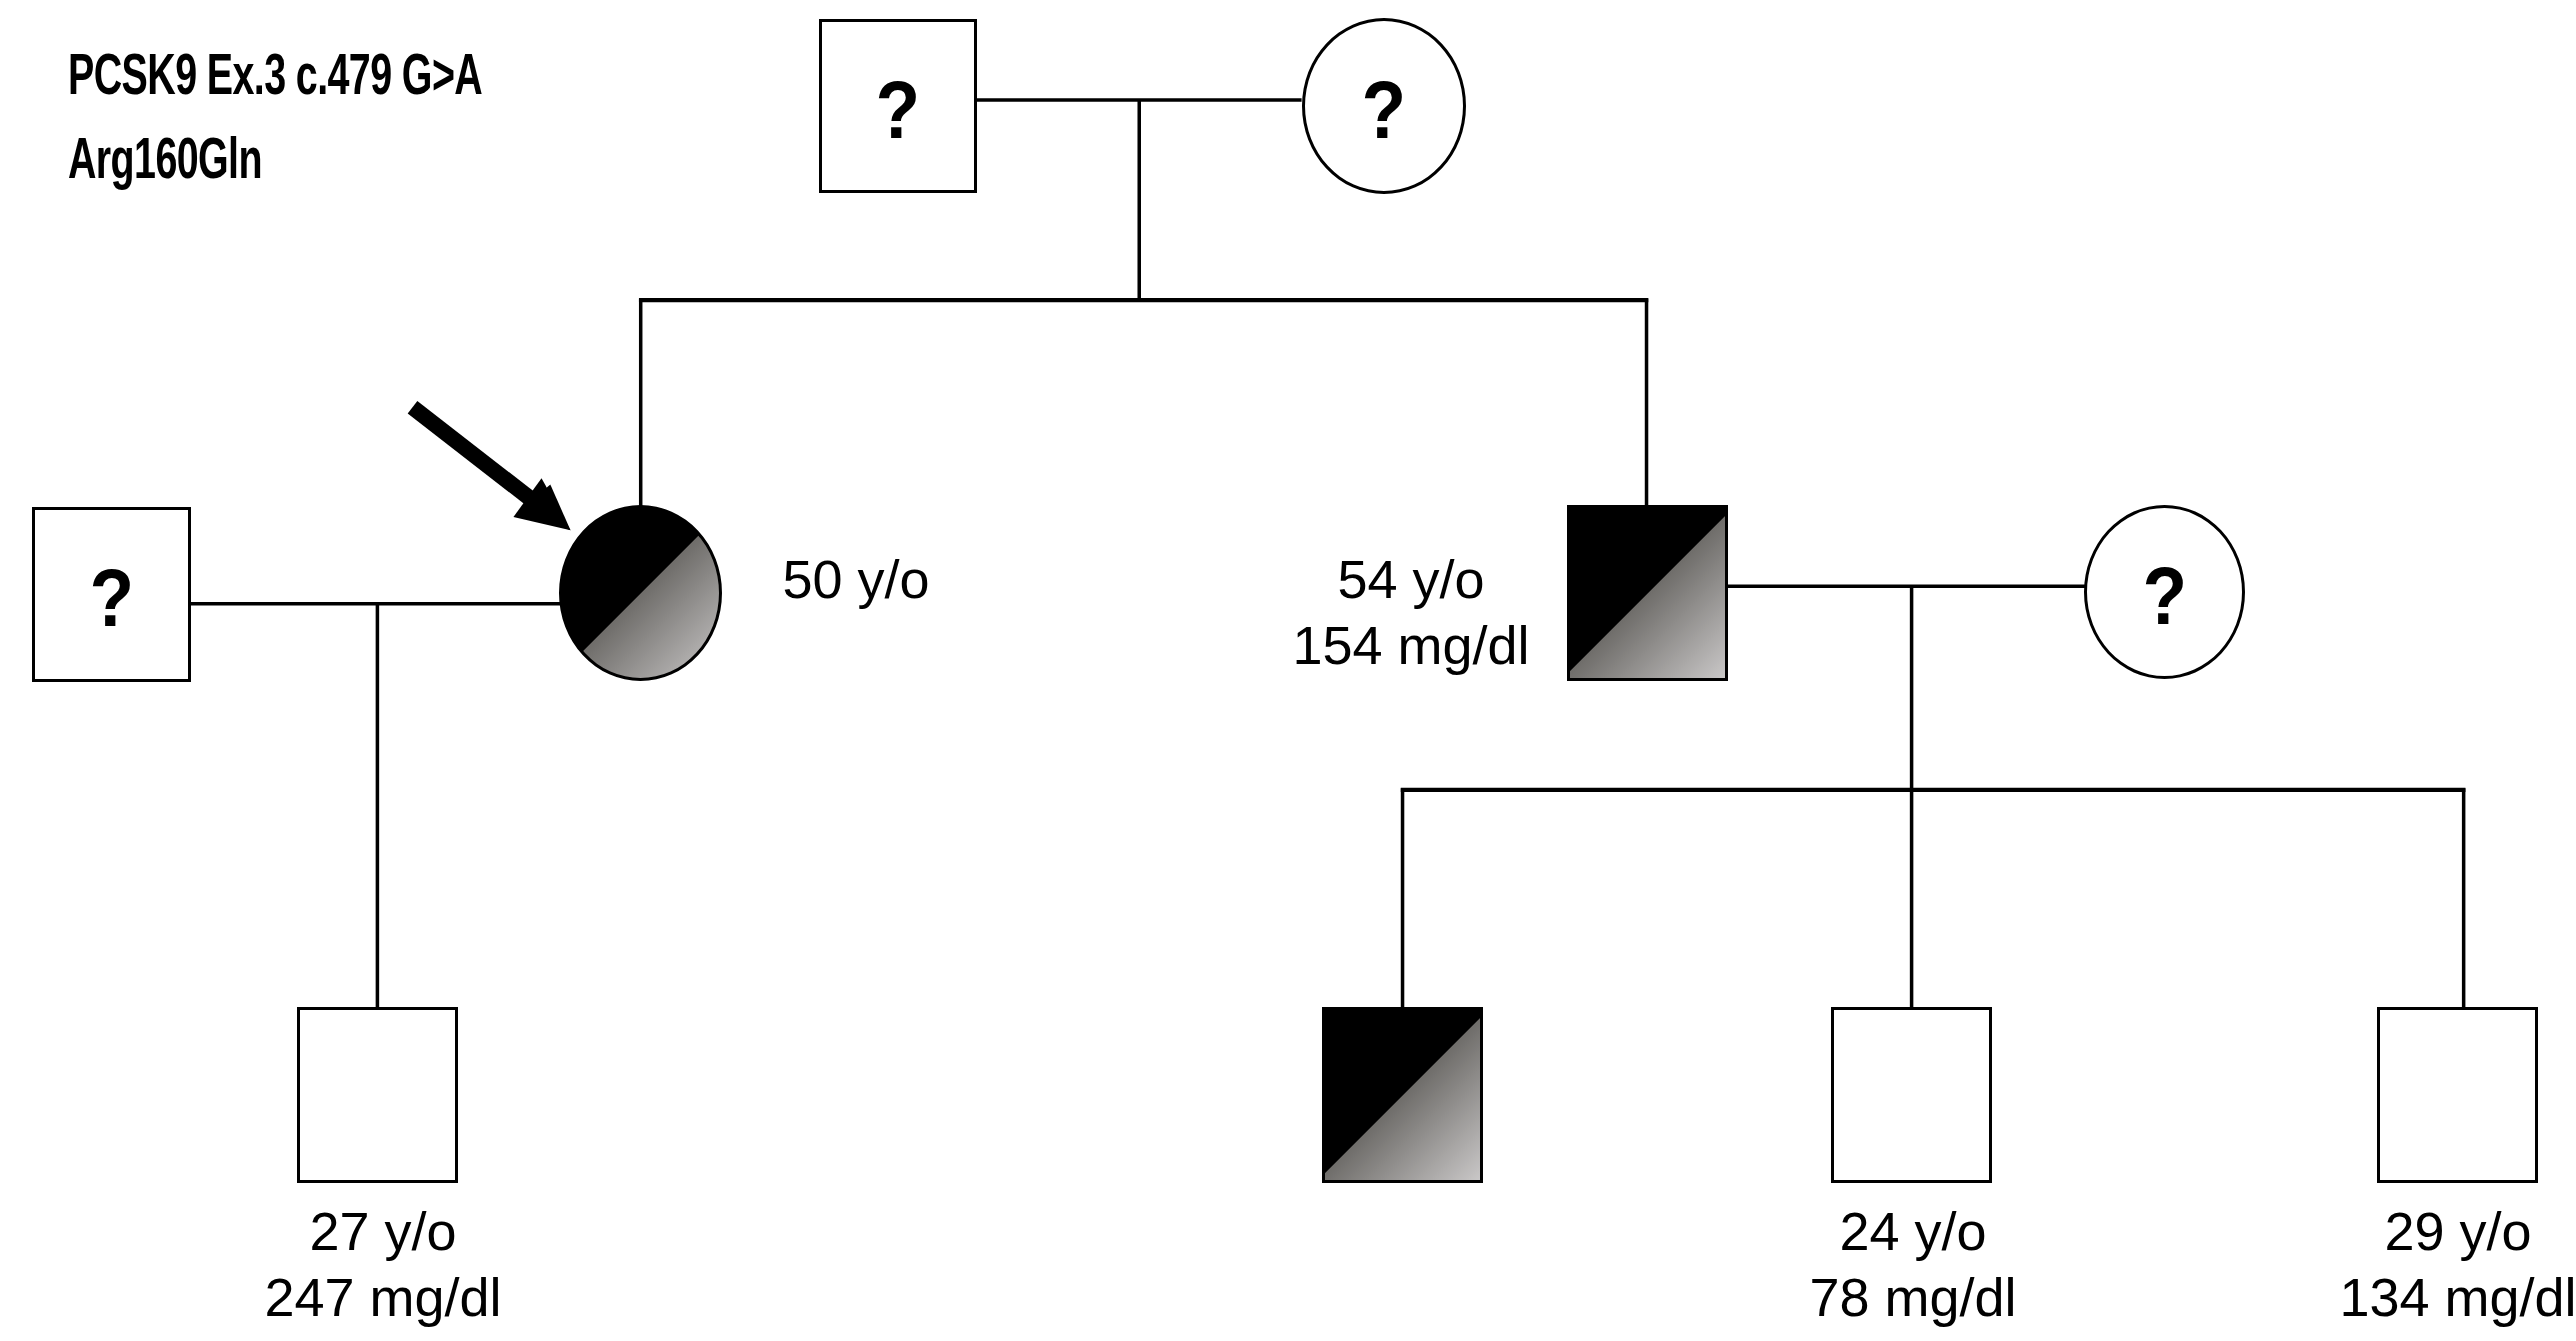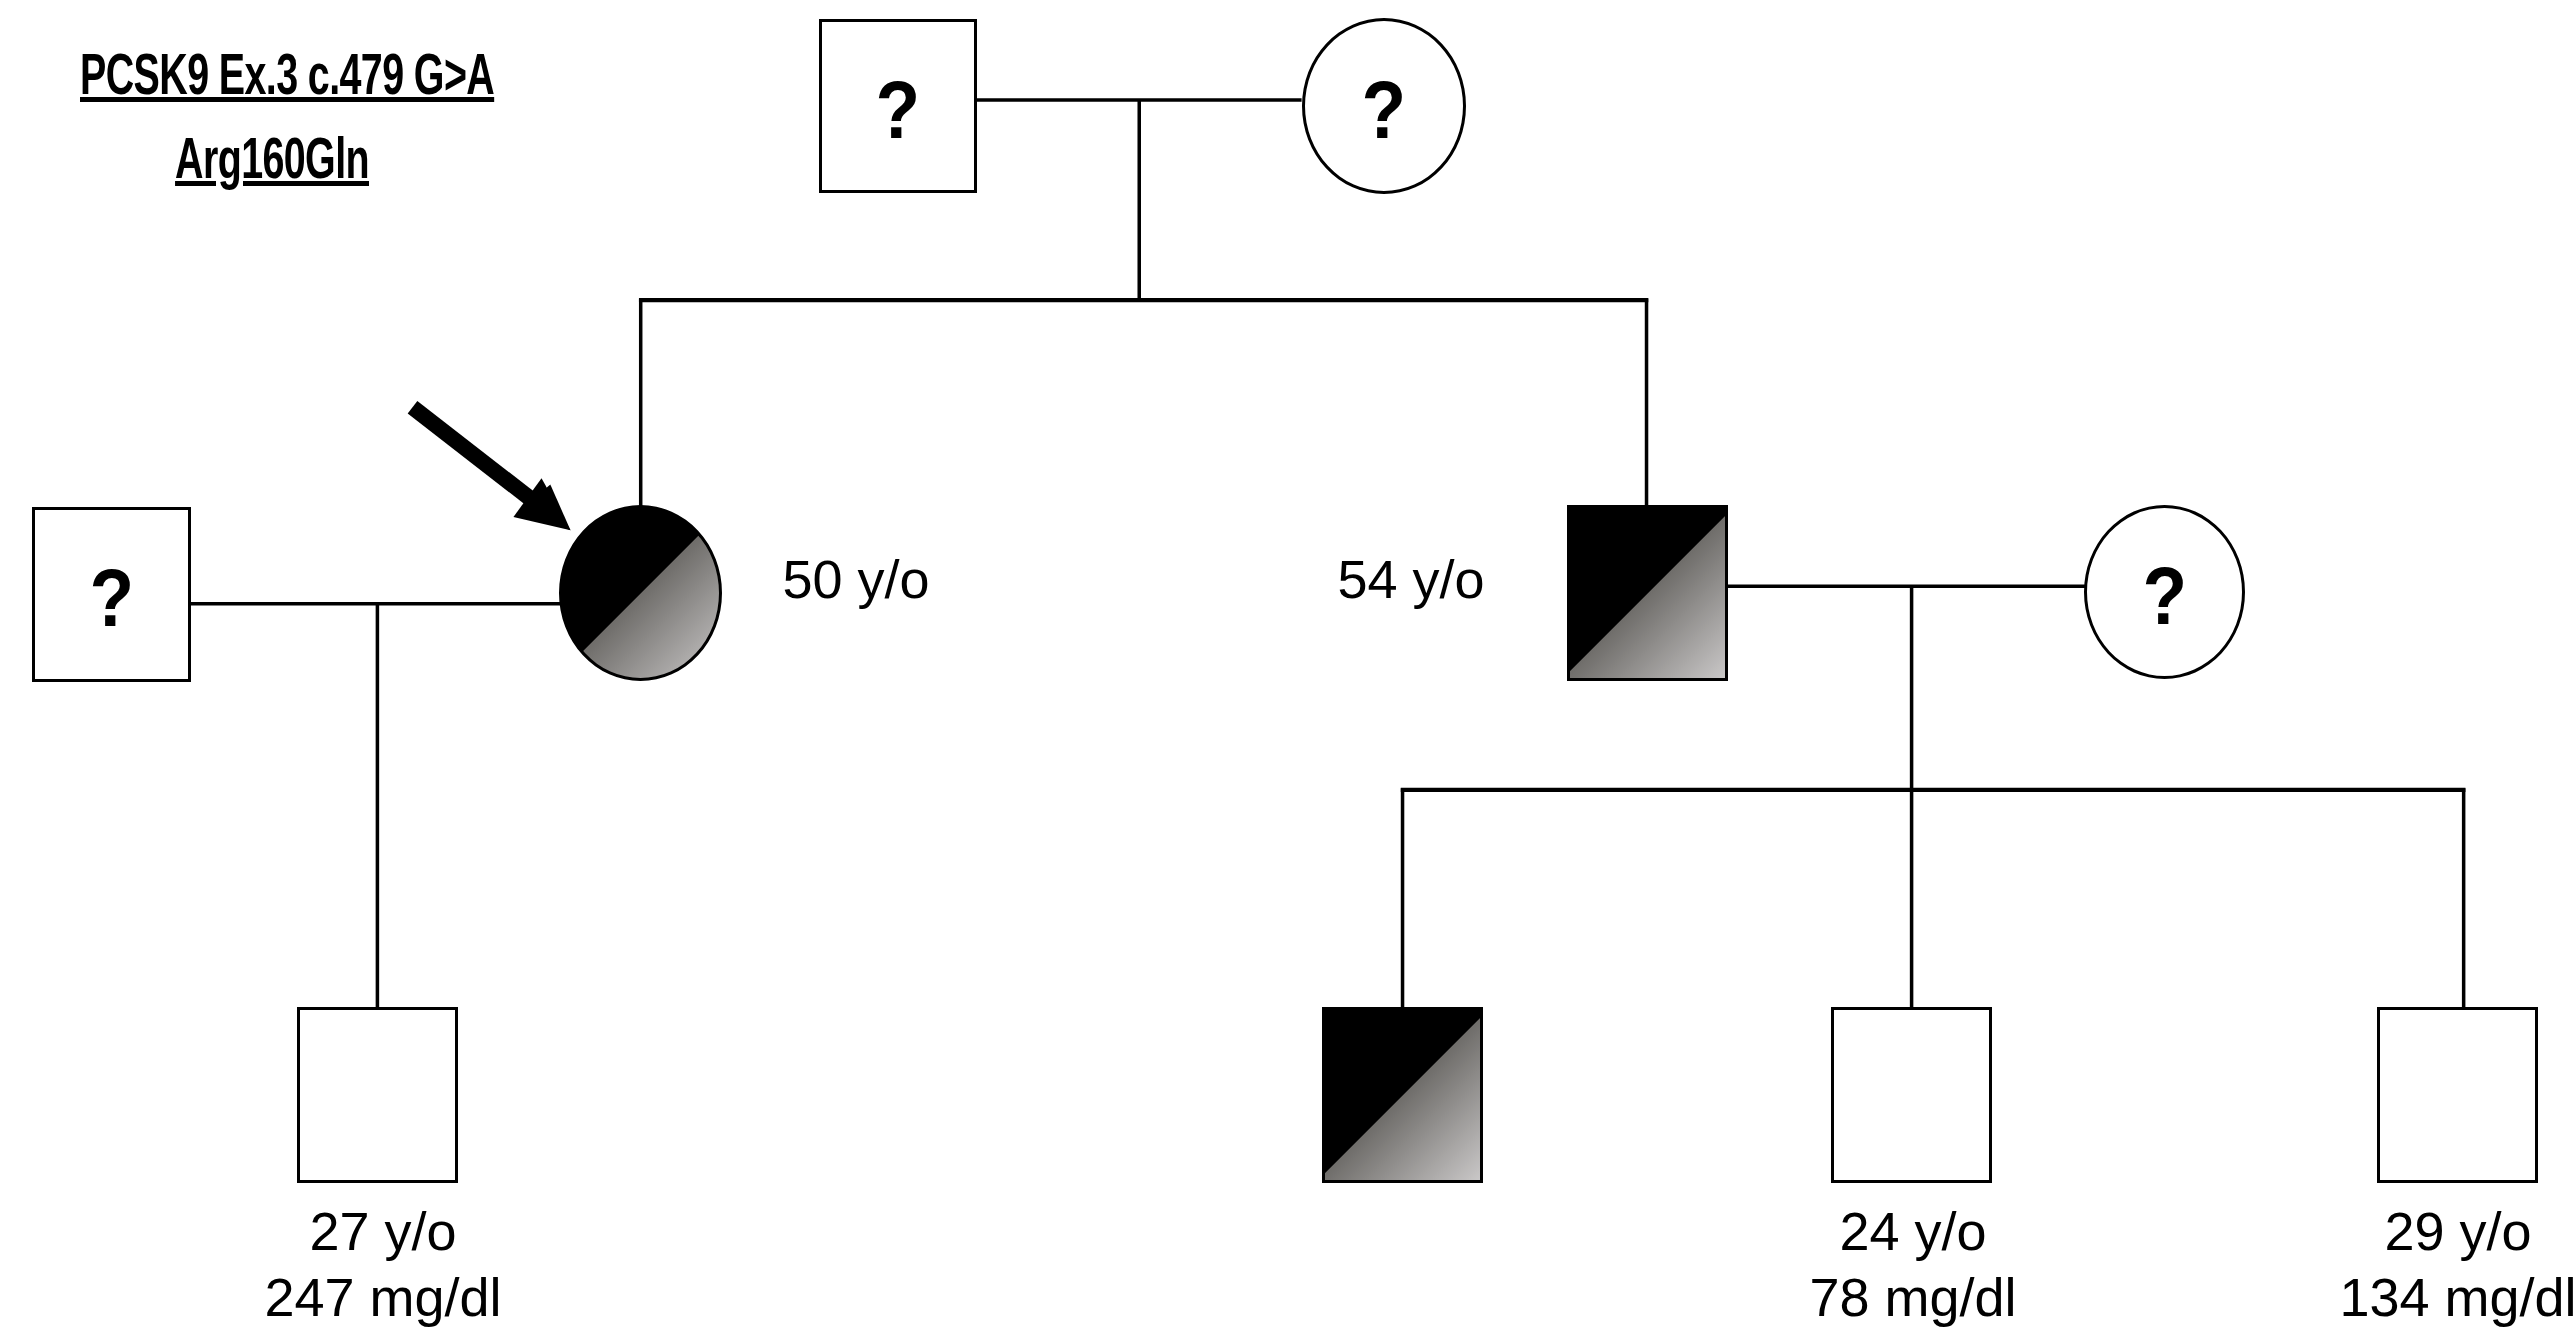--- a/index.html
+++ b/index.html
@@ -11,21 +11,21 @@
   #lines{position:absolute;left:0;top:0;width:2576px;height:1342px;z-index:1;}
 
   
   .sym{position:absolute;box-sizing:border-box;border:3.5px solid #000;background:#fff;
        display:flex;align-items:center;justify-content:center;z-index:2;}
   .sym-circle{border-radius:50%;}
   .carrier{background:linear-gradient(135deg,#000 0%,#000 50%,#6f6d6a 50.4%,#c9c7c7 100%);}
   .qmark{font-size:81px;font-weight:bold;line-height:1;transform:scaleX(.9) translateY(3.5px);}
 
   
-  #title-block{position:absolute;left:12px;top:32px;width:425px;text-align:right;z-index:3;text-decoration:underline;}
+  #title-block{position:absolute;left:0;top:32px;width:425px;text-align:left;z-index:3;}
   .title-line{font-size:58px;font-weight:bold;line-height:84px;letter-spacing:-0.9px;
               transform:scaleX(.68);transform-origin:50% 50%;white-space:nowrap;}
 
   
   .plabel{position:absolute;text-align:center;font-size:54px;line-height:66px;
           transform:translateX(-50%);white-space:nowrap;z-index:3;transform-origin:0 0;}
 </style>
 </head>
 <body>
 
@@ -74,20 +74,21 @@
     <span class="qmark">?</span>
   </div>
 
   <div class="sym sym-circle carrier" style="left:559px;top:505px;width:163px;height:176px;"></div>
   <div class="plabel" style="left:856px;top:546px;">
     <div>50 y/o</div>
   </div>
 
   <div class="plabel" style="left:1411px;top:546px;">
     <div>54 y/o</div>
+    <div>154 mg/dl</div>
   </div>
   <div class="sym carrier" style="left:1567px;top:505px;width:161px;height:176px;"></div>
 
   <div class="sym sym-circle" style="left:2084px;top:505px;width:161px;height:174px;">
     <span class="qmark">?</span>
   </div>
 
   <div class="sym" style="left:297px;top:1007px;width:161px;height:176px;"></div>
   <div class="plabel" style="left:383px;top:1198px;">
     <div>27 y/o</div>

